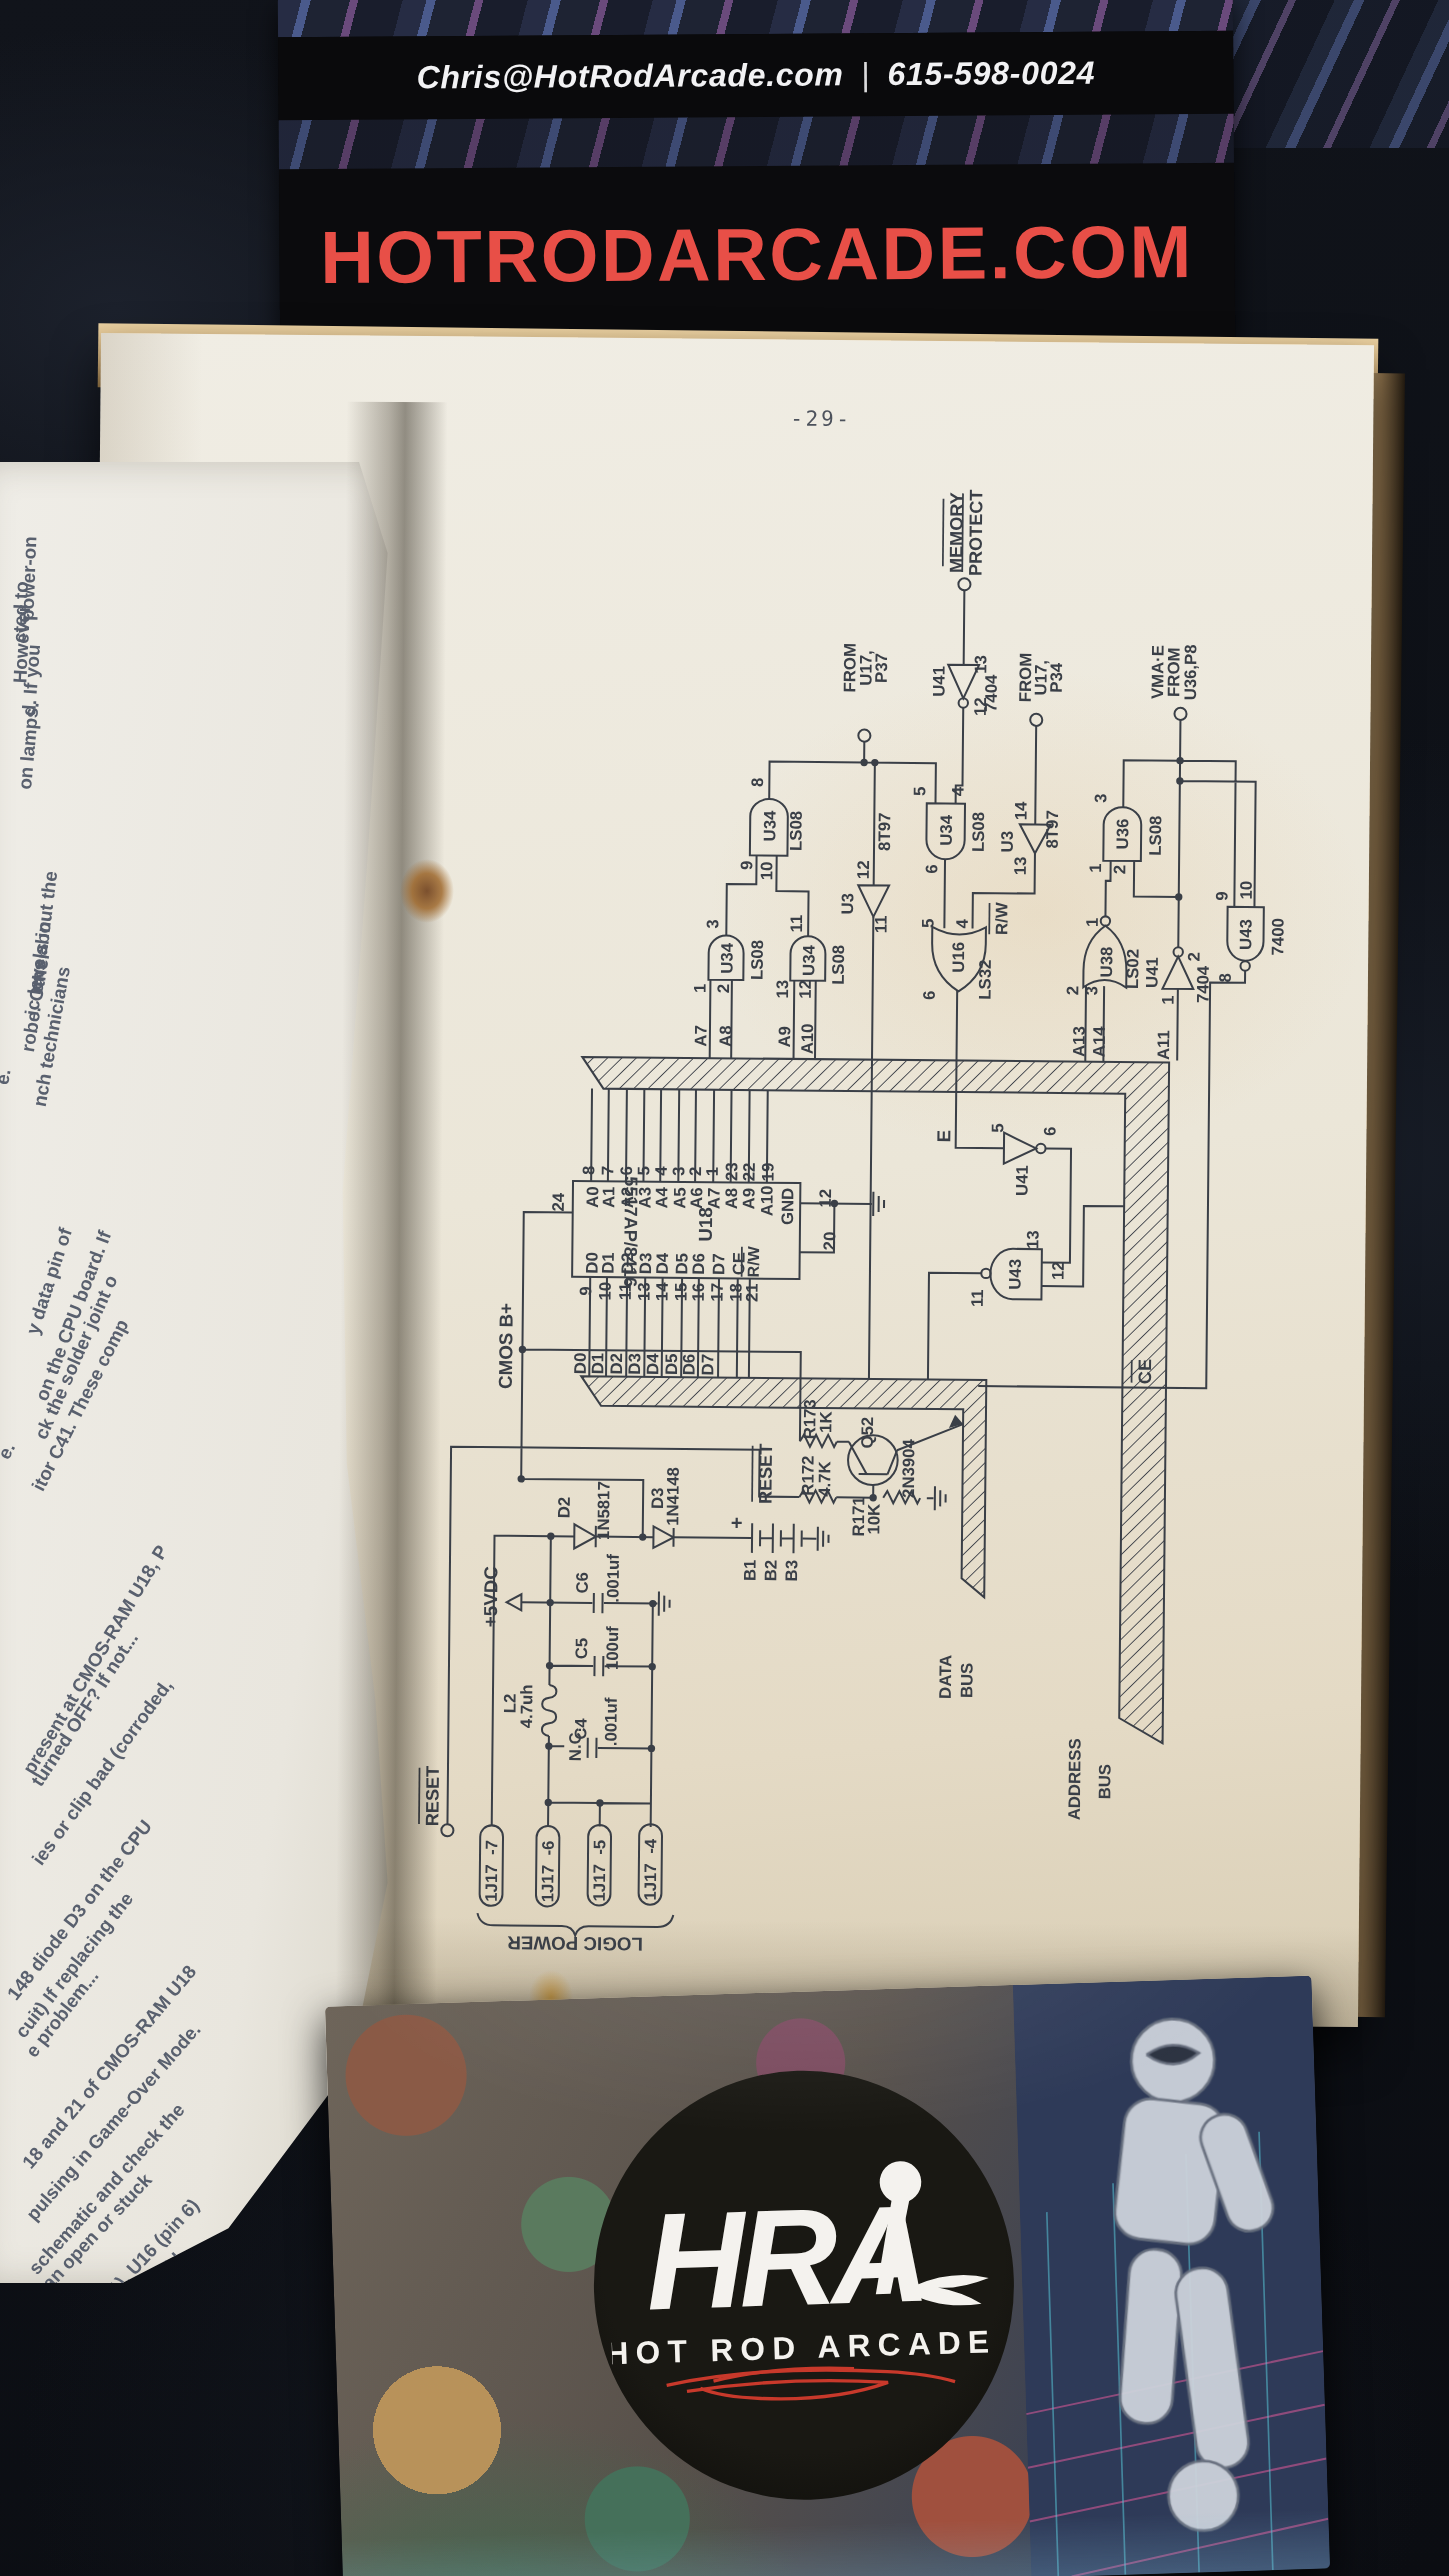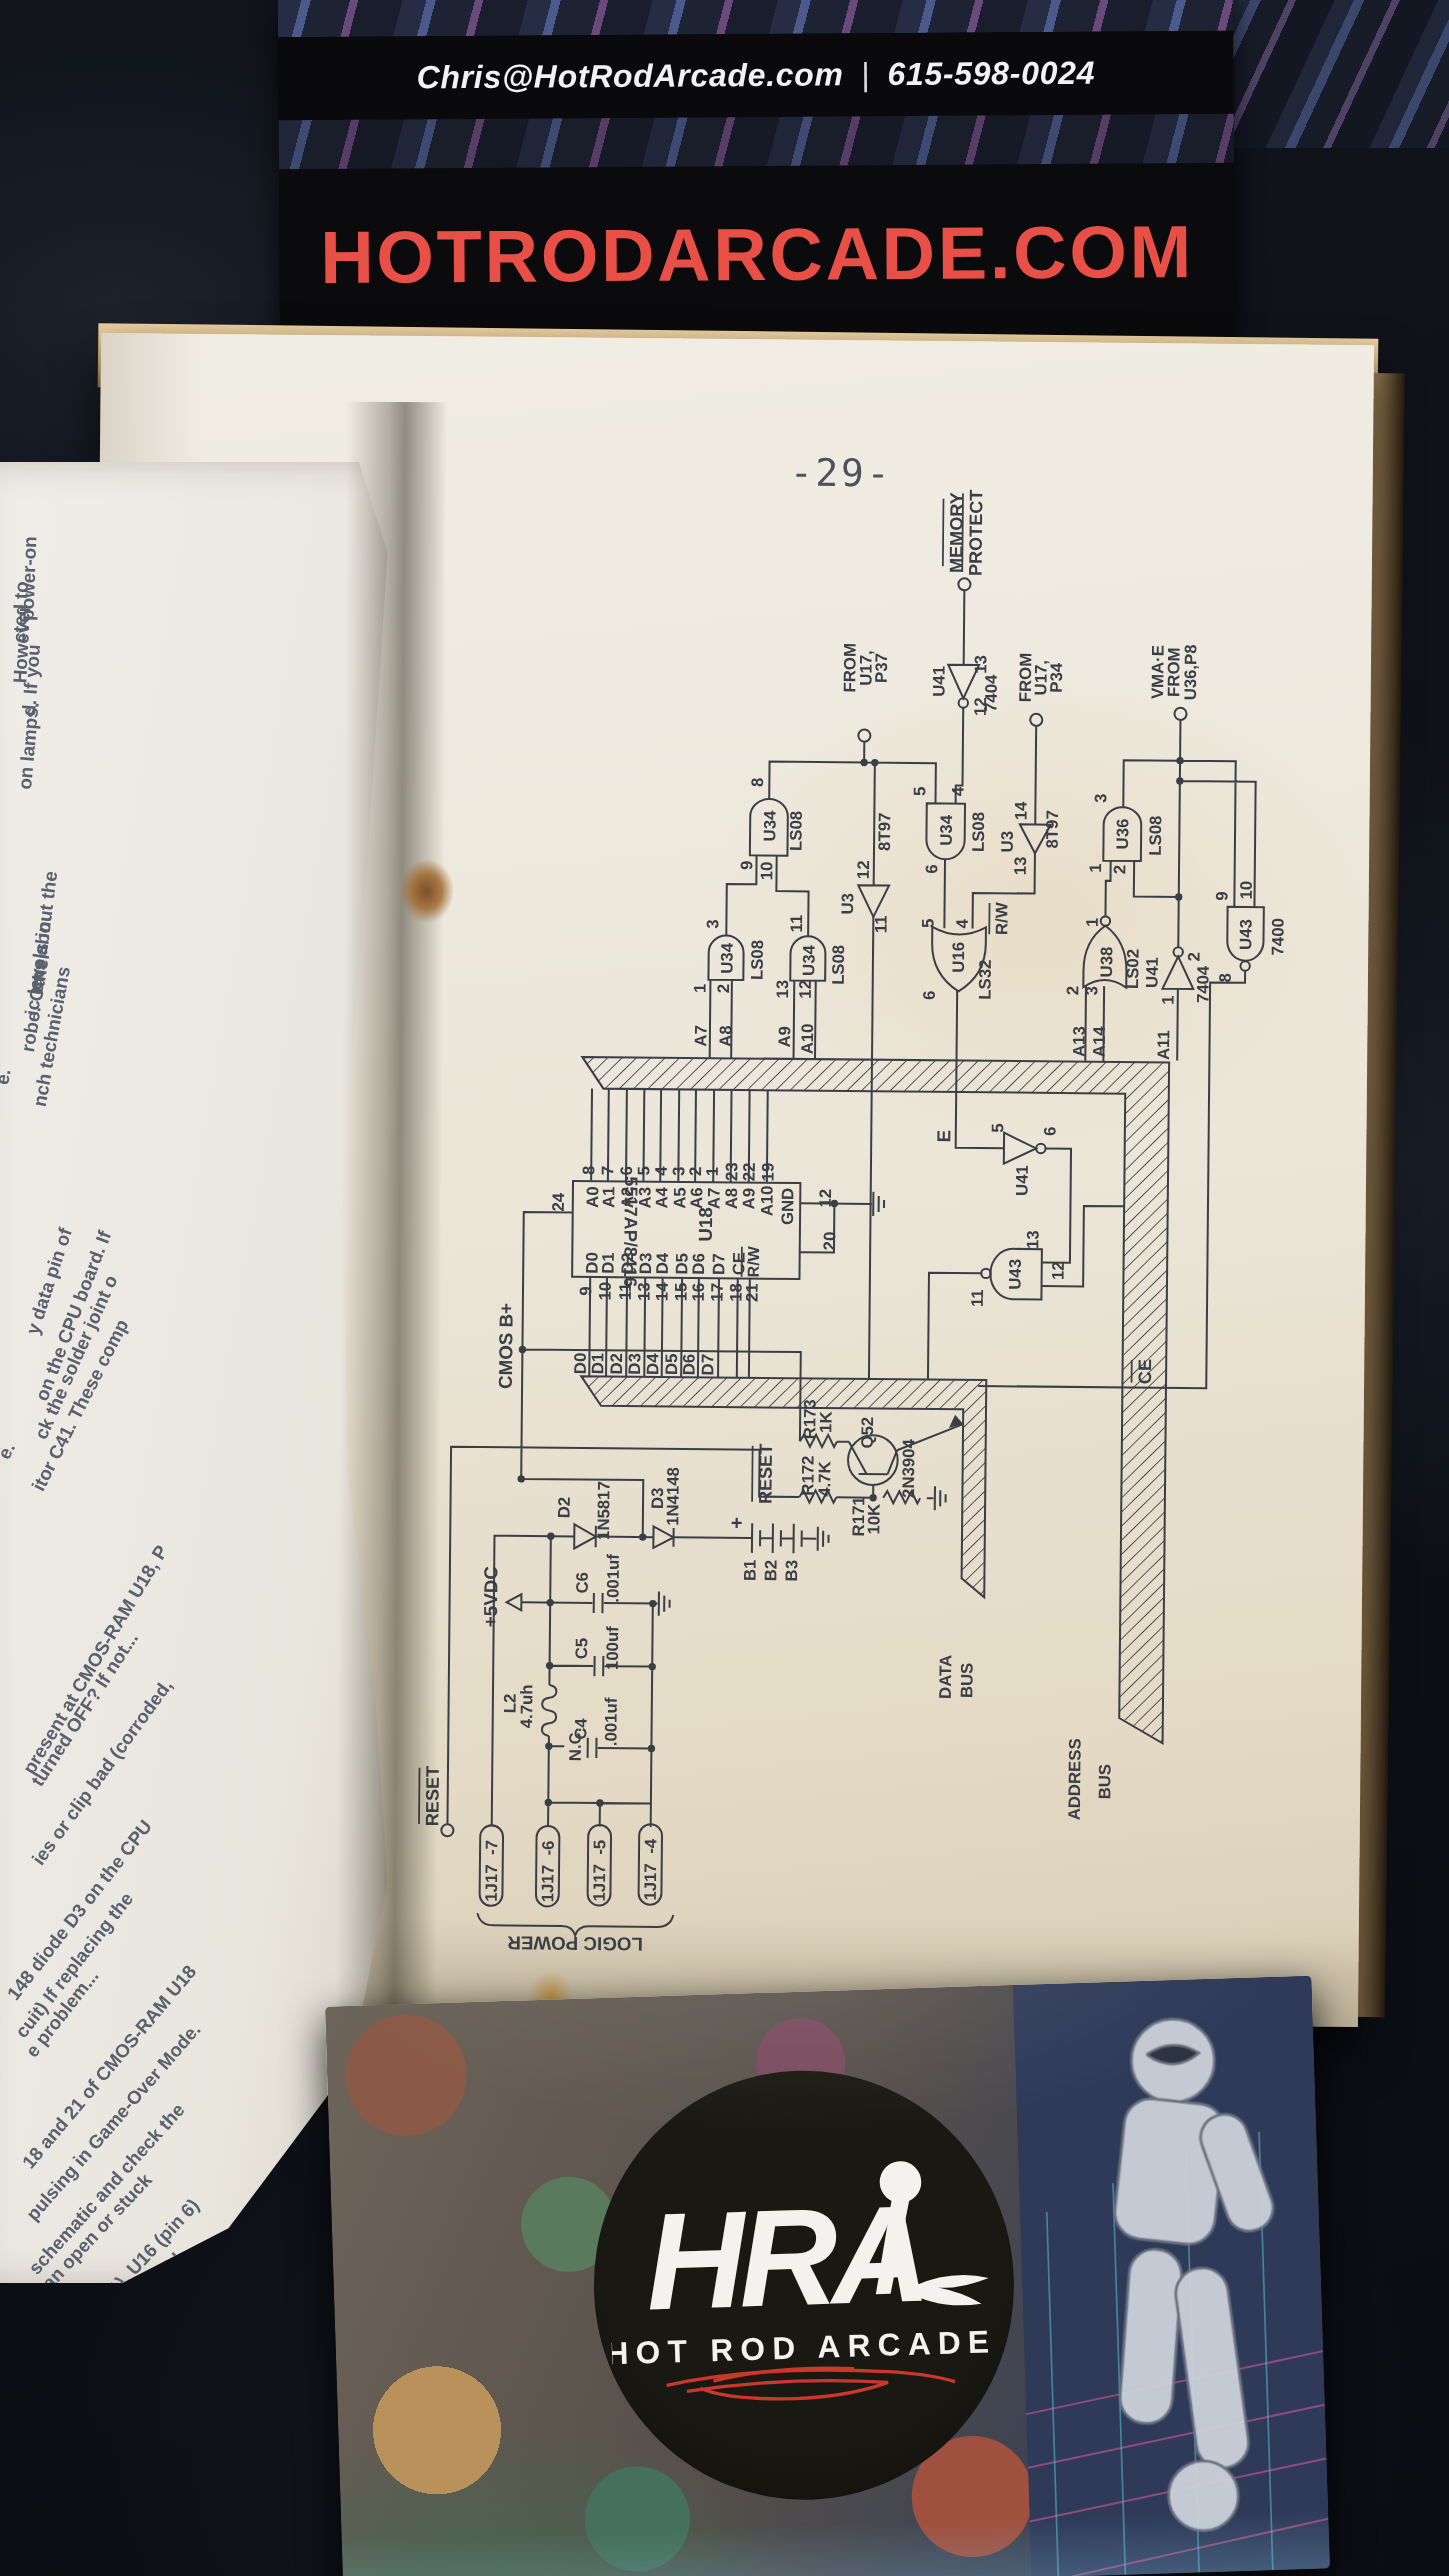--- a/index.html
+++ b/index.html
@@ -33,21 +33,21 @@
   .book-right-edge{position:absolute;left:1343px;top:373px;width:52px;height:1644px;
       background:linear-gradient(90deg,#d9bc8b,#8a6f4a 55%,#221a10);transform:rotate(.7deg);}
   .page-right{position:absolute;left:93px;top:339px;width:1273px;height:1682px;
       background:linear-gradient(174deg,#f0ede4 0%,#ebe6d8 50%,#e4dac5 82%,#d9ceb5 100%);
       transform:rotate(.55deg);box-shadow:0 24px 47px rgba(0,0,0,.65);}
   .page-right::before{content:"";position:absolute;inset:0;
       background:radial-gradient(470px 349px at 74% 34%, rgba(219,182,126,.22), rgba(0,0,0,0) 70%),
                  linear-gradient(90deg, rgba(120,100,70,.18), rgba(0,0,0,0) 8%),
                  linear-gradient(0deg, rgba(90,75,50,.25), rgba(0,0,0,0) 6%);}
   .page-num{position:absolute;left:690px;top:67px;color:#4d525c;
-      font-family:"DejaVu Sans Mono",monospace;font-size:38px;letter-spacing:2.7px;margin-top:44px;}
+      font-family:"DejaVu Sans Mono",monospace;font-size:21px;letter-spacing:2.7px;}
   .page-left{position:absolute;left:0;top:462px;width:408px;height:1821px;
       background:linear-gradient(100deg,#efede7 0%,#e9e6de 70%,#dcd8cc 92%,#cfcabb 100%);
       clip-path:polygon(0 0,88% 0,95% 5%,90% 22%,84% 40%,85% 55%,92% 68%,95% 78%,86% 88%,56% 97%,30% 100%,0 100%);
       box-shadow:inset -20px 0 34px rgba(80,70,50,.25);}
   .spine-shadow{position:absolute;left:341px;top:402px;width:101px;height:1623px;pointer-events:none;
       background:linear-gradient(90deg,rgba(0,0,0,0),rgba(40,32,18,.30) 42%,rgba(30,24,12,.45) 58%,rgba(0,0,0,0));
       transform:rotate(.4deg);}
   .burn-1{position:absolute;left:400px;top:859px;width:54px;height:64px;border-radius:50%;
       background:radial-gradient(closest-side,#6e3c16,#a06a2e 55%,rgba(160,106,46,0));opacity:.85;}
   .burn-2{position:absolute;left:529px;top:1970px;width:44px;height:54px;border-radius:50%;

